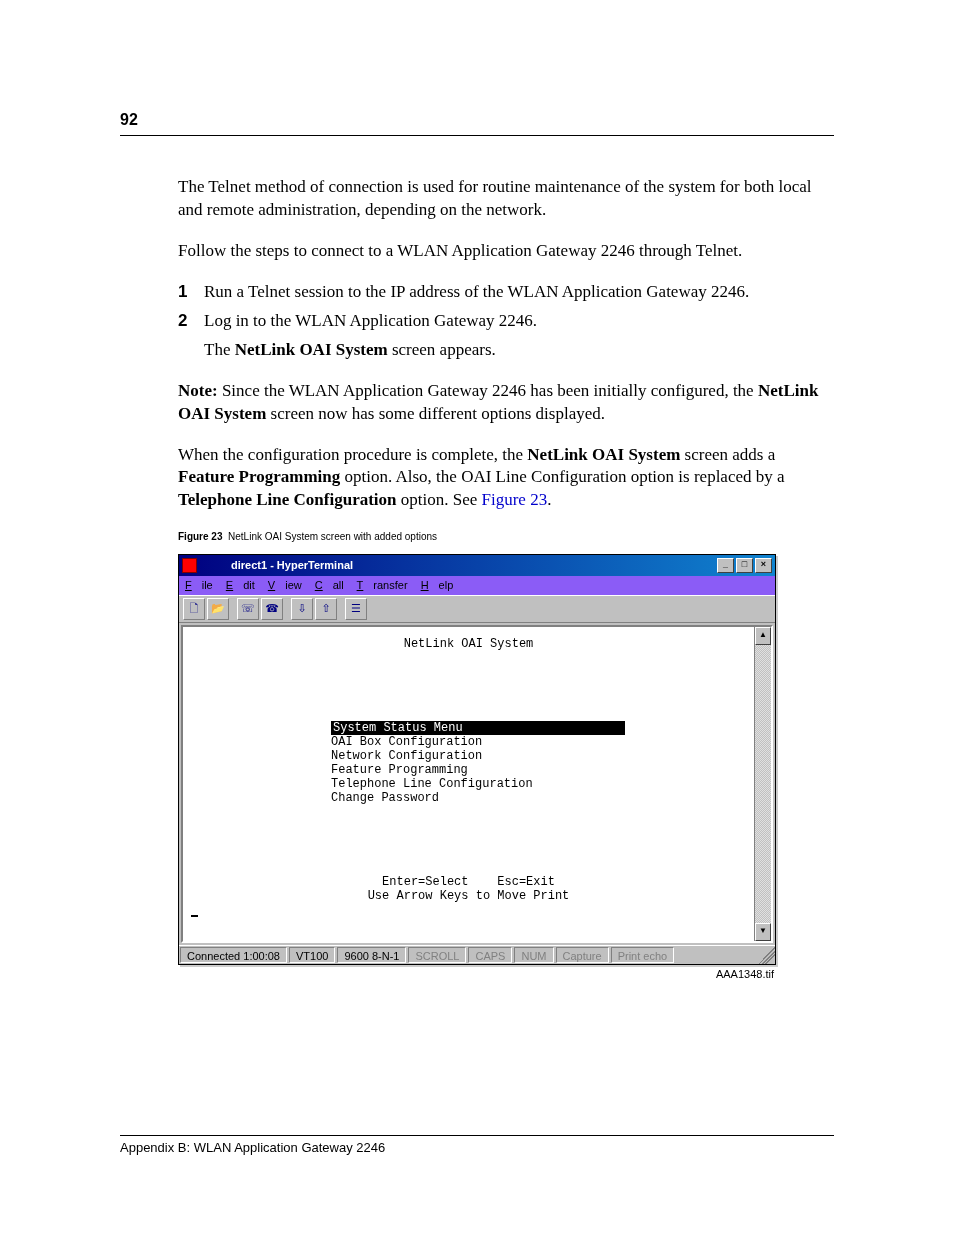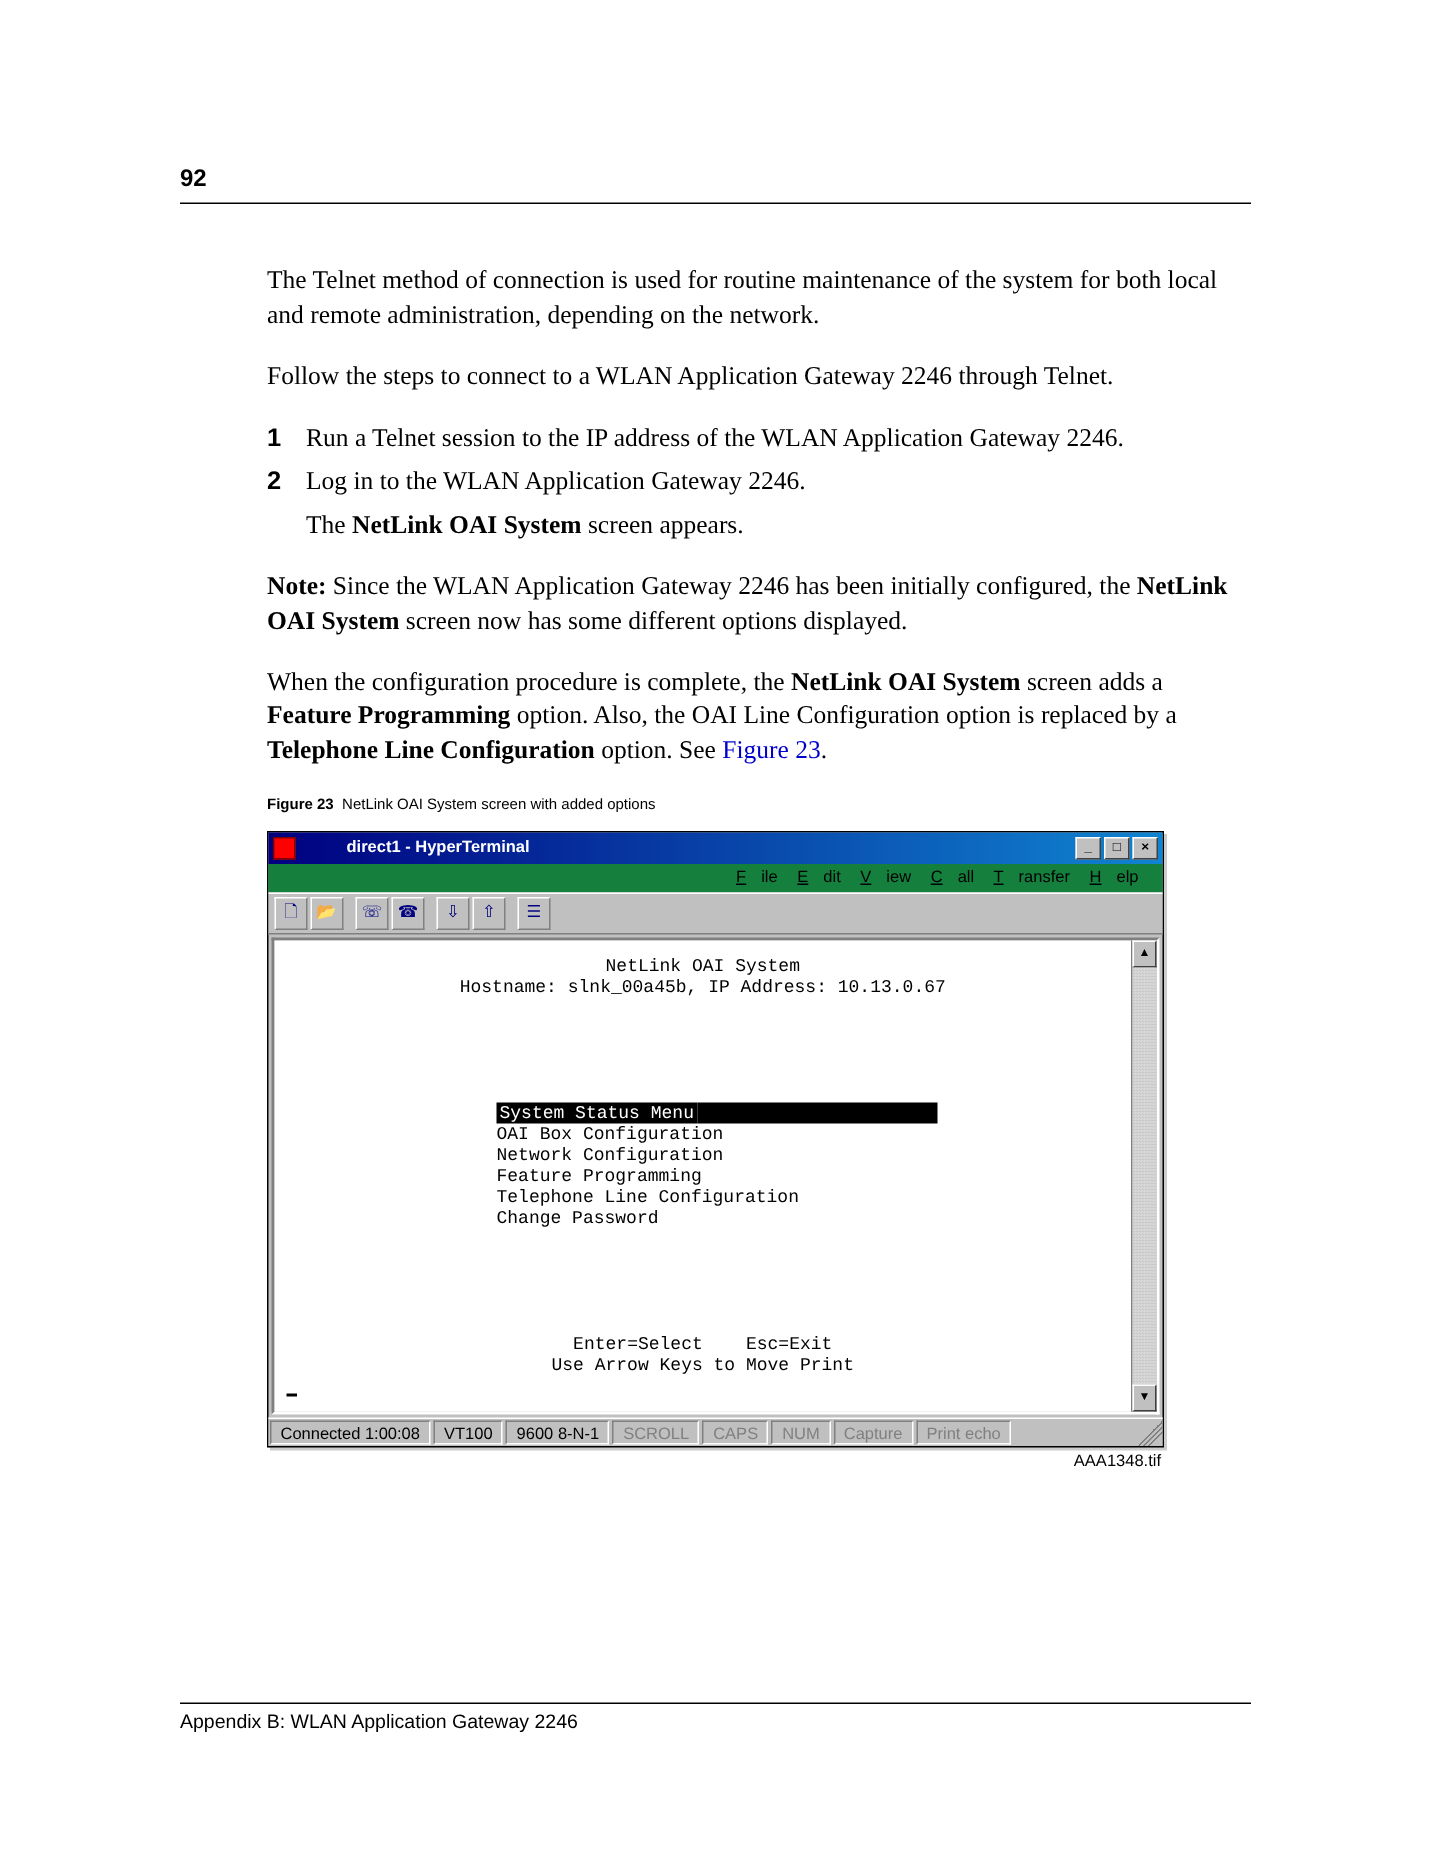--- a/index.html
+++ b/index.html
@@ -95,24 +95,23 @@
     border: 1px solid;
     border-color: #fff #404040 #404040 #fff;
     font-size: 9px;
     line-height: 11px;
     text-align: center;
     color: #000;
     font-family: Arial;
     font-weight: bold;
   }
   .menubar {
-    background: #15803d;
+    background: #8b5cf6;
     padding: 2px 6px;
     font-size: 11px;
-    text-align: right;
   }
   .menubar span { margin-right: 10px; }
   .menubar .u { text-decoration: underline; }
   .toolbar {
     background: #c0c0c0;
     border-top: 1px solid #fff;
     border-bottom: 1px solid #808080;
     padding: 2px 4px;
     display: flex;
     gap: 2px;
@@ -289,21 +288,21 @@
         <div class="tb-sep"></div>
         <div class="tb-btn">☏</div>
         <div class="tb-btn">☎</div>
         <div class="tb-sep"></div>
         <div class="tb-btn">⇩</div>
         <div class="tb-btn">⇧</div>
         <div class="tb-sep"></div>
         <div class="tb-btn">☰</div>
       </div>
       <div class="termwrap">
-        <div class="terminal"><span class="centered">NetLink OAI System</span><span class="centered">Hostname: slnk_00a45b, IP Address: 10.13.0.67</span>
+        <div class="terminal"><span class="centered">NetLink OAI System</span>
 
 
 
 
 <div class="menu-block"><span class="sel">System Status Menu</span><span class="selpad"></span>
 <span>OAI Box Configuration</span>
 <span>Network Configuration</span>
 <span>Feature Programming</span>
 <span>Telephone Line Configuration</span>
 <span>Change Password</span></div>

